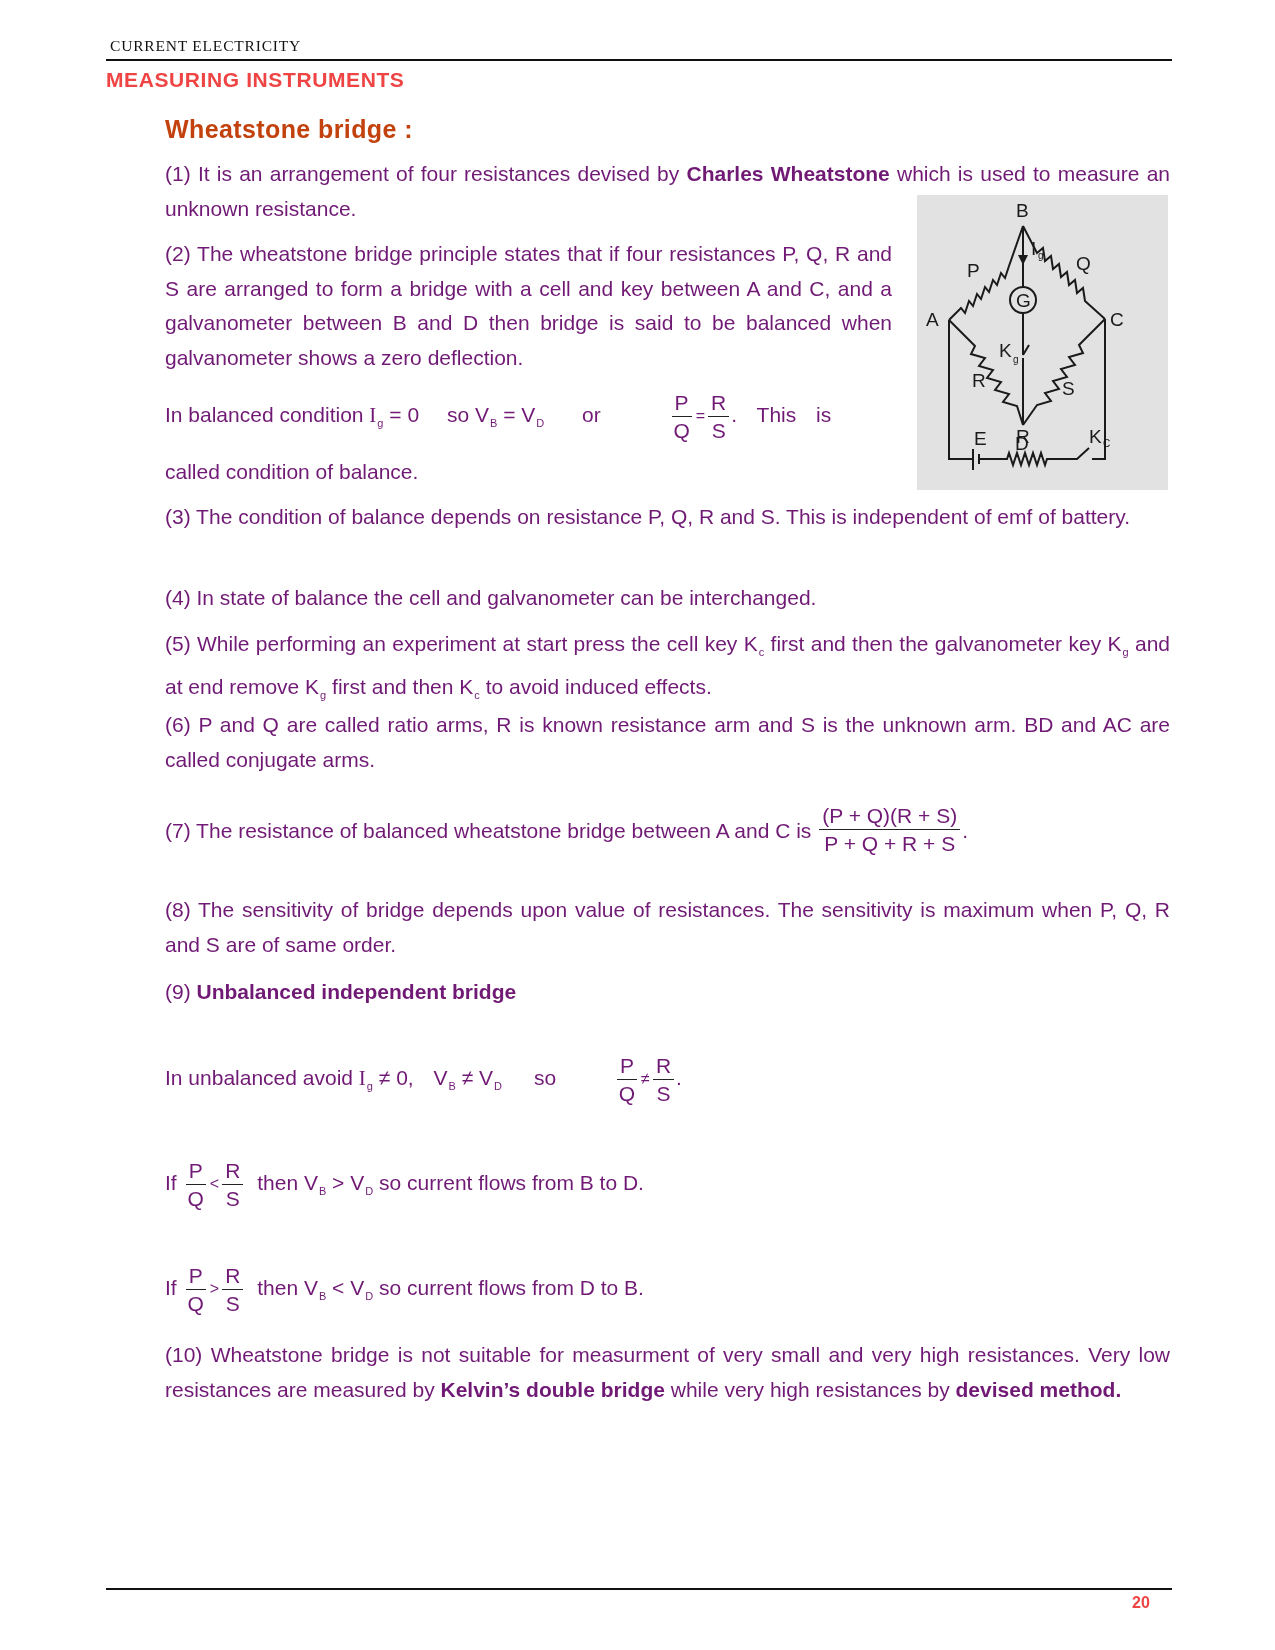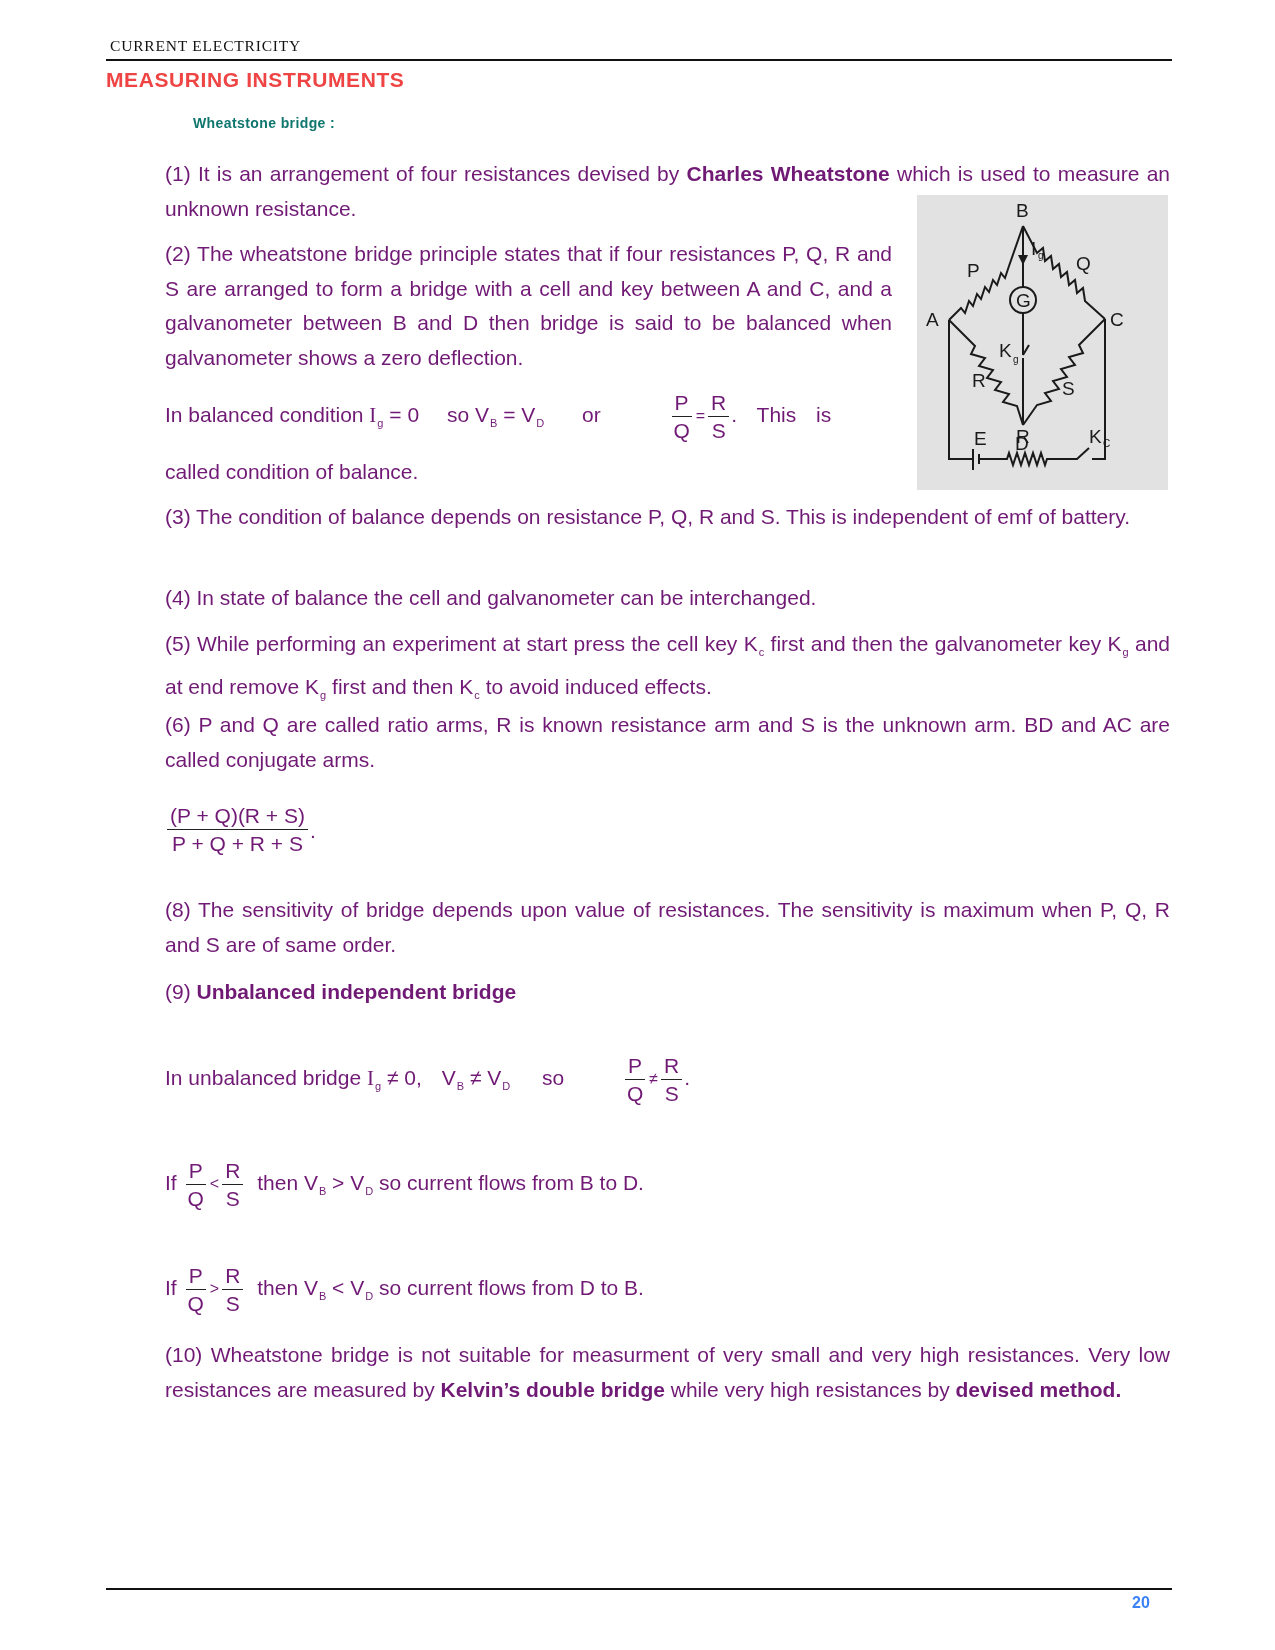--- a/index.html
+++ b/index.html
@@ -2,35 +2,35 @@
 <html><head>
 <meta charset="utf-8">
 <style>
   html, body { margin:0; padding:0; background:#ffffff; }
   body { width:1275px; height:1650px; position:relative; overflow:hidden; color:#1a1a1a;
          font-family:"Liberation Sans", sans-serif; }
   .abs { position:absolute; }
   .running-head { left:110px; top:37px; font-family:"Liberation Serif", serif; font-size:15.5px; letter-spacing:0.8px; color:#111; }
   .rule-top { left:106px; top:59px; width:1066px; height:0; border-top:2px solid #111; }
   .section-title { left:106px; top:68px; font-weight:bold; font-size:21px; letter-spacing:0.6px; color:#ef4444; }
-  .subhead { left:165px; top:115px; font-weight:bold; font-size:14px; letter-spacing:0.4px; color:#0f766e;margin-left:28px; }
+  .subhead { left:165px; top:115px; font-weight:bold; font-size:25px; letter-spacing:0.4px; color:#c2410c; }
   .para { left:165px; font-size:21px; line-height:34.5px; color:#701a75; }
   .just { text-align:justify; text-align-last:auto; }
   b { font-weight:bold; }
   sub.s { font-size:11px; vertical-align:-5px; margin-left:1px; }
   .iv { font-family:"Liberation Serif", serif; }
   .frac { display:inline-flex; flex-direction:column; align-items:center; vertical-align:middle; line-height:1; margin:0 2px; }
   .frac .num { padding:0 3px 3px; border-bottom:1.3px solid #222; }
   .frac .den { padding:3px 3px 0; }
   .op { font-size:16px; vertical-align:middle; margin:0 1px; }
   .diagram { left:917px; top:195px; width:251px; height:295px; background:#e2e2e2; }
   .diagram svg { width:100%; height:100%; }
   .diagram text { font-family:"Liberation Sans", sans-serif; font-size:19px; fill:#1a1a1a; }
   .rule-bottom { left:106px; top:1588px; width:1066px; height:0; border-top:2px solid #111; }
-  .page-number { left:1132px; top:1594px; font-weight:bold; font-size:16px; color:#3b82f6; }
+  .page-number { left:1132px; top:1594px; font-weight:bold; font-size:16px; color:#ef4444; }
 </style>
 </head>
 <body>
 
 <div class="abs running-head">CURRENT ELECTRICITY</div>
 <div class="abs rule-top"></div>
 <div class="abs section-title">MEASURING INSTRUMENTS</div>
 <div class="abs subhead">Wheatstone bridge :</div>
 
 <div class="abs para just" style="top:157px; width:1005px;">
@@ -103,34 +103,35 @@
 
 <div class="abs para" style="top:581px;">(4) In state of balance the cell and galvanometer can be interchanged.</div>
 
 <div class="abs para just" style="top:627px; width:1005px;">
   <span>(5) While performing an experiment at start press the cell key K</span><sub class="s">c</sub><span> first and then the galvanometer key K</span><sub class="s">g</sub><span> and at end remove K</span><sub class="s">g</sub><span> first and then K</span><sub class="s">c</sub><span> to avoid induced effects.</span>
 </div>
 
 <div class="abs para just" style="top:708px; width:1005px;">(6) P and Q are called ratio arms, R is known resistance arm and S is the unknown arm. BD and AC are called conjugate arms.</div>
 
 <div class="abs para" style="top:808px; white-space:nowrap;">
+  <span>(7) The resistance of balanced wheatstone bridge between A and C is </span>
   <span class="frac" style="position:relative; top:-3px">
       <span class="num">(P + Q)(R + S)</span>
       <span class="den">P + Q + R + S</span>
     </span><span>.</span>
 </div>
 
 <div class="abs para just" style="top:893px; width:1005px;">(8) The sensitivity of bridge depends upon value of resistances. The sensitivity is maximum when P, Q, R and S are of same order.</div>
 
 <div class="abs para" style="top:975px;">
   <span>(9) </span><b>Unbalanced independent bridge</b>
 </div>
 
 <div class="abs para" style="top:1055px; white-space:nowrap;">
-  <span>In unbalanced bridge </span><span class="iv">I</span><sub class="s">g</sub><span> ≠ 0,</span>
+  <span>In unbalanced avoid </span><span class="iv">I</span><sub class="s">g</sub><span> ≠ 0,</span>
   <span style="margin-left:14px">V</span><sub class="s">B</sub><span> ≠ V</span><sub class="s">D</sub>
   <span style="margin-left:26px">so</span>
   <span style="display:inline-block; width:46px"></span>
   <span class="frac">
       <span class="num">P</span>
       <span class="den">Q</span>
     </span><span class="op">≠</span><span class="frac">
       <span class="num">R</span>
       <span class="den">S</span>
     </span><span>.</span>

